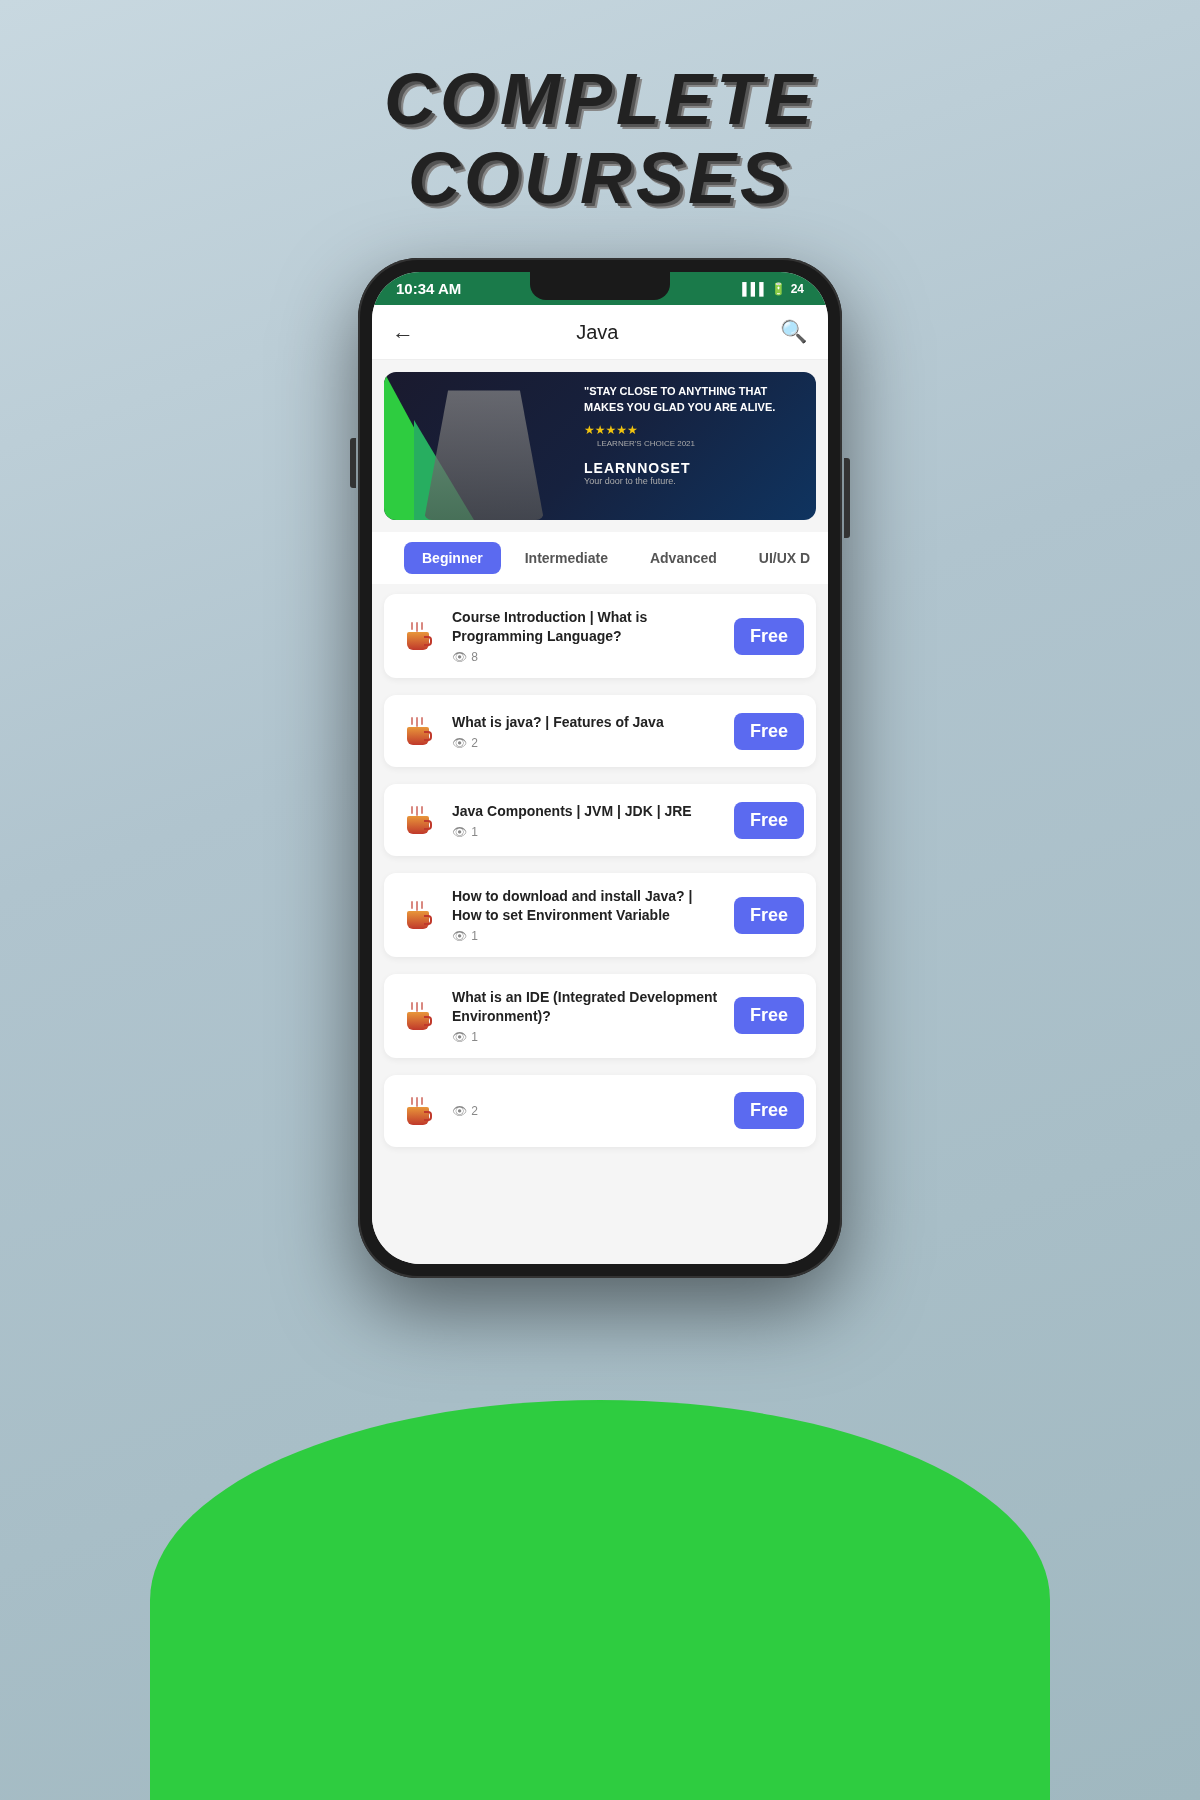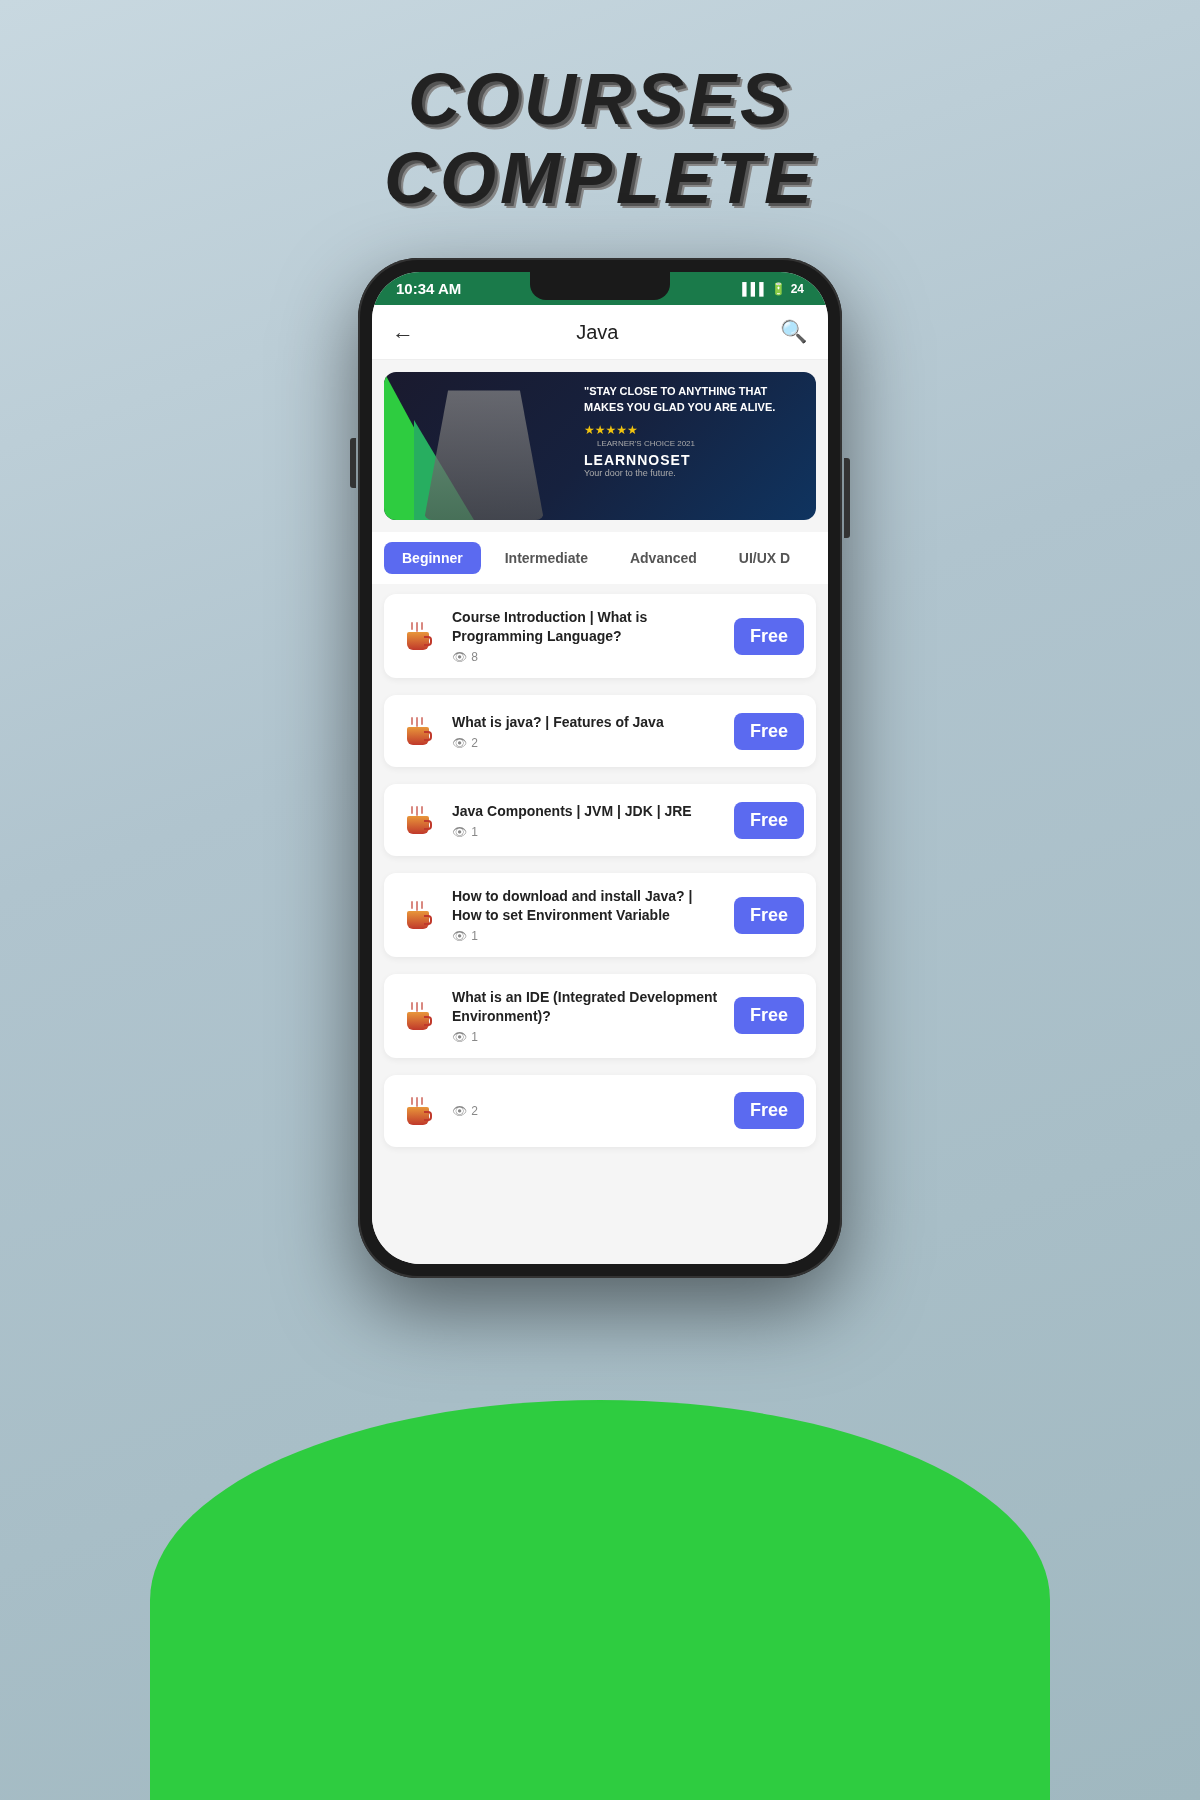--- a/index.html
+++ b/index.html
@@ -180,21 +180,21 @@
       width: 220px;
     }
     .banner-quote {
       color: white;
       font-size: 11px;
       font-weight: bold;
       line-height: 1.4;
       margin-bottom: 8px;
     }
     .banner-stars { color: #f1c40f; font-size: 12px; margin-bottom: 2px; }
-    .banner-choice { color: #aaa; font-size: 8px; margin-bottom: 4px; padding-left: 13px; }
+    .banner-choice { color: #aaa; font-size: 8px; margin-bottom: 12px; padding-left: 13px; }
     .banner-logo {
       font-size: 14px;
       font-weight: 900;
       color: #2ecc40;
       letter-spacing: 1px;
     }
     .banner-logo span { color: white; }
     .banner-tagline { color: #aaa; font-size: 9px; }
     
     .tabs-row {
@@ -213,20 +213,21 @@
       border-radius: 8px;
       font-size: 14px;
       font-weight: 600;
       cursor: pointer;
       white-space: nowrap;
       flex-shrink: 0;
     }
     .tab-active {
       background: #5b6af0;
       color: white;
+      margin-left: 20px;
     }
     .tab-inactive {
       background: transparent;
       color: #555;
     }
     
     .course-list {
       flex: 1;
       overflow-y: auto;
       padding: 10px 12px;
@@ -320,22 +321,22 @@
       cursor: pointer;
       flex-shrink: 0;
     }
   </style>
 </head>
 <body>
 
 <div class="bg-hill"></div>
 
 <div class="page-title">
+  <div>COMPLETE</div>
   <div>COURSES</div>
-  <div>COMPLETE</div>
 </div>
 
 <div class="phone-wrapper">
   <div class="phone-outer">
     <div class="notch"></div>
     <div class="phone-inner">
 
       <div class="status-bar">
         <span class="status-time">10:34 AM</span>
         <div class="status-icons">

